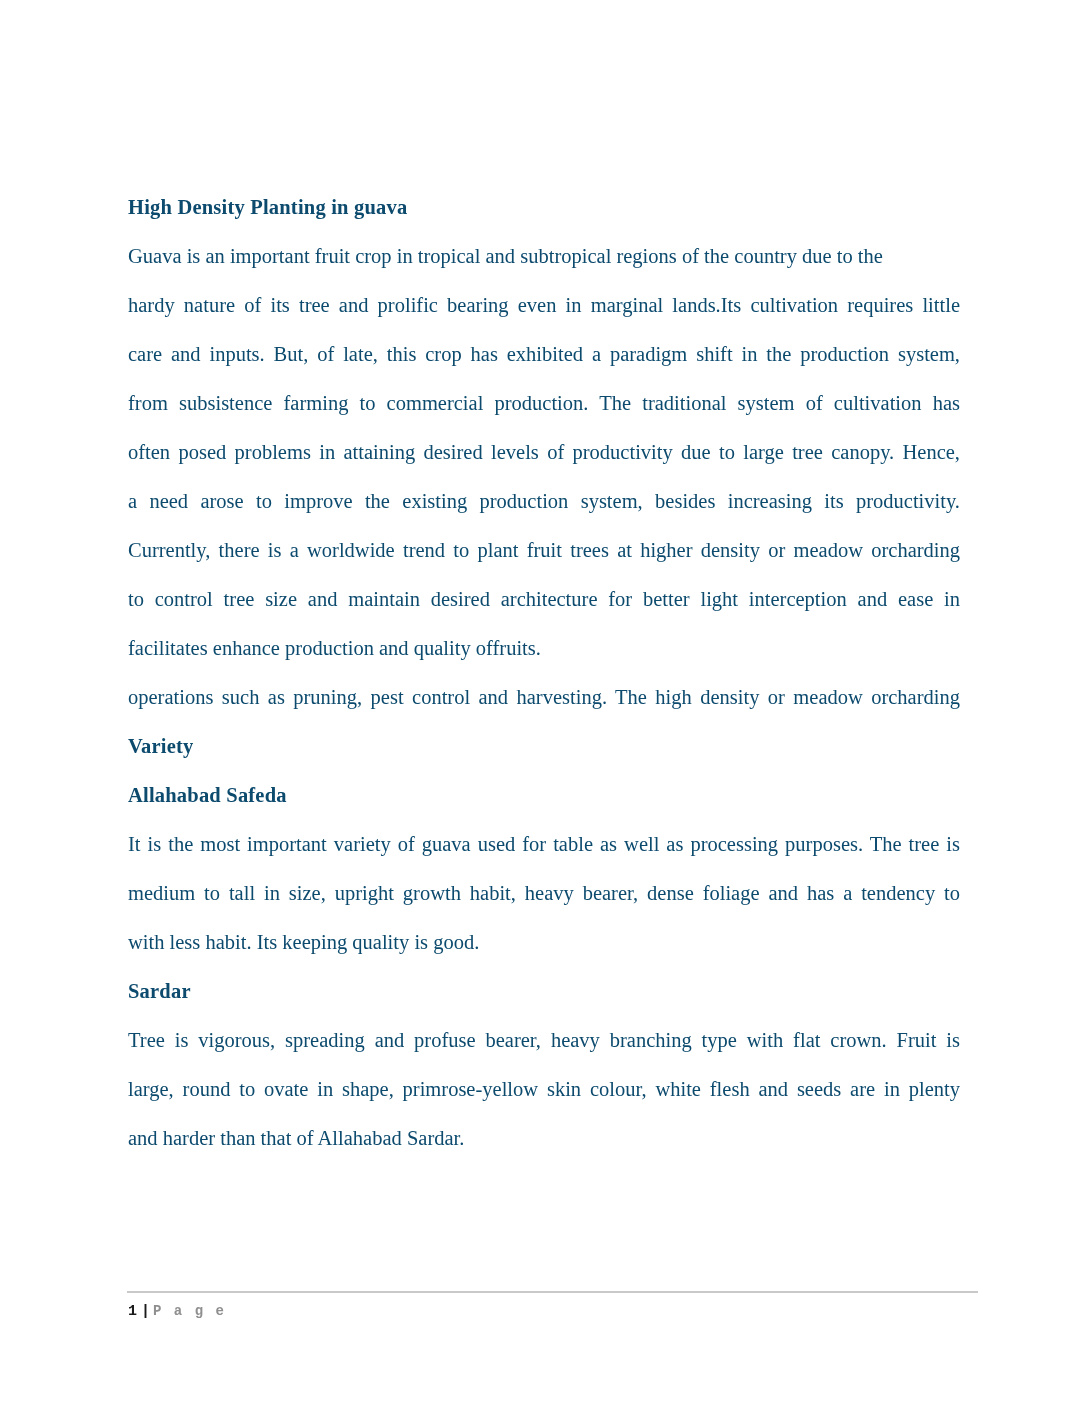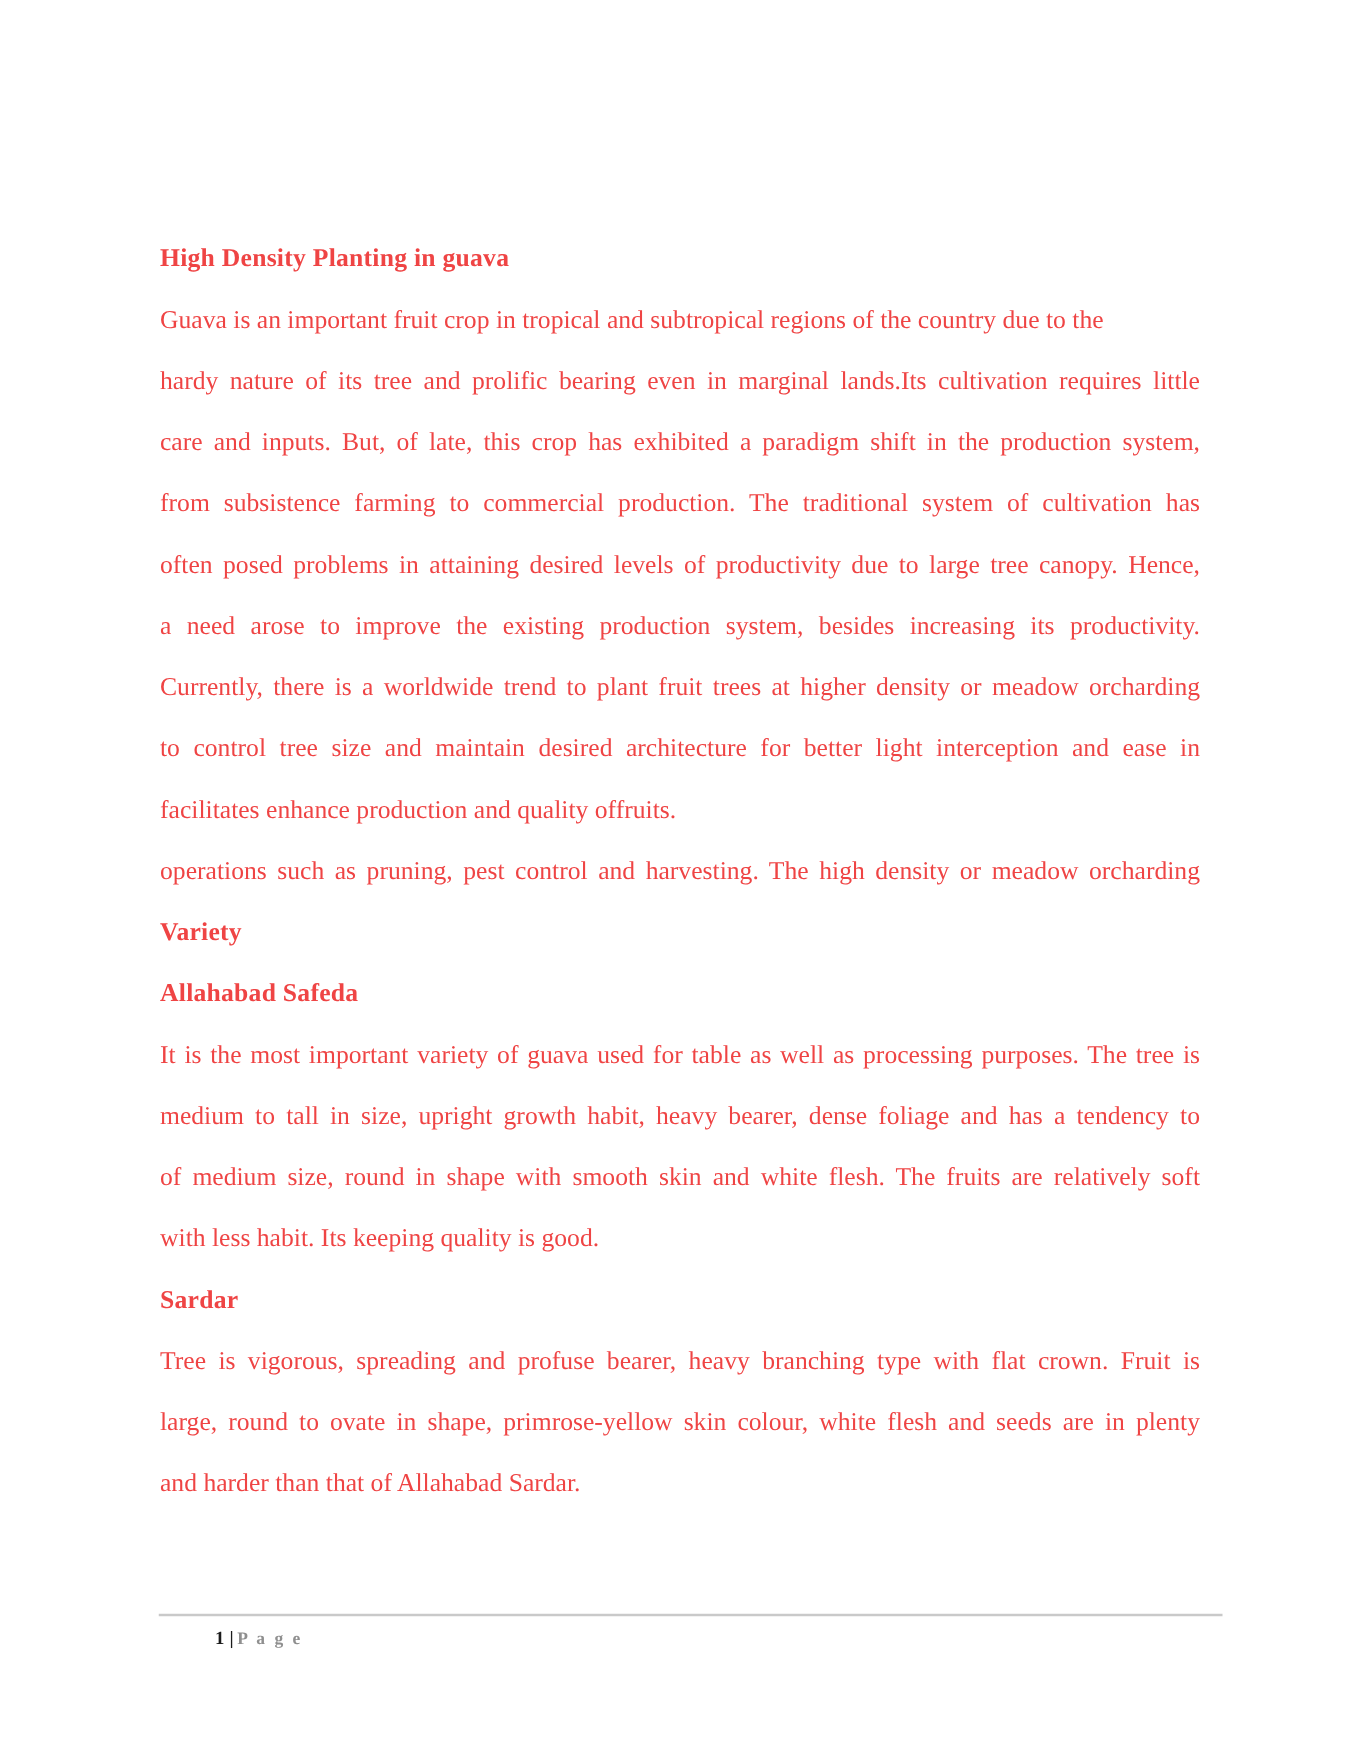--- a/index.html
+++ b/index.html
@@ -20,21 +20,21 @@
     position: absolute;
     left: 128px;
     top: 183px;
     width: 832px;
   }
   .line {
     height: 49px;
     line-height: 49px;
     font-size: 20.5px;
     white-space: nowrap;
-    color: #ef4444;
+    color: #0c4a6e;
   }
   .line.just {
     white-space: normal;
     text-align: justify;
     text-align-last: justify;
   }
   .line.heading {
     font-weight: 700;
     letter-spacing: 0.2px;
   }
@@ -45,24 +45,23 @@
     width: 851px;
     height: 2px;
     background: #c9c9c9;
   }
   .footer {
     position: absolute;
     left: 128px;
     top: 1299px;
     height: 24px;
     line-height: 24px;
-    font-family: Liberation Serif, serif;
+    font-family: Liberation Mono, monospace;
     font-size: 15px;
     white-space: nowrap;
-    margin-left: 44px;
   }
   .footer .num {
     font-weight: 700;
     color: #1b1b1b;
   }
   .footer .sep {
     font-weight: 700;
     color: #1b1b1b;
     margin: 0 3px 0 4px;
   }
@@ -86,21 +85,20 @@
       <div class="line just">often posed problems in attaining desired levels of productivity due to large tree canopy. Hence,</div>
       <div class="line just">a need arose to improve the existing production system, besides increasing its productivity.</div>
       <div class="line just">Currently, there is a worldwide trend to plant fruit trees at higher density or meadow orcharding</div>
       <div class="line just">to control tree size and maintain desired architecture for better light interception and ease in</div>
       <div class="line">facilitates enhance production and quality offruits.</div>
       <div class="line just">operations such as pruning, pest control and harvesting. The high density or meadow orcharding</div>
       <div class="line heading">Variety</div>
       <div class="line heading">Allahabad Safeda</div>
       <div class="line just">It is the most important variety of guava used for table as well as processing purposes. The tree is</div>
       <div class="line just">medium to tall in size, upright growth habit, heavy bearer, dense foliage and has a tendency to</div>
-      <div class="line just">of medium size, round in shape with smooth skin and white flesh. The fruits are relatively soft</div>
       <div class="line">with less habit. Its keeping quality is good.</div>
       <div class="line heading">Sardar</div>
       <div class="line just">Tree is vigorous, spreading and profuse bearer, heavy branching type with flat crown. Fruit is</div>
       <div class="line just">large, round to ovate in shape, primrose-yellow skin colour, white flesh and seeds are in plenty</div>
       <div class="line">and harder than that of Allahabad Sardar.</div>
     </div>
 
   <div class="footer-rule"></div>
   <div class="footer">
     <span class="num">1</span><span class="sep">|</span><span class="label">P a g e</span>

